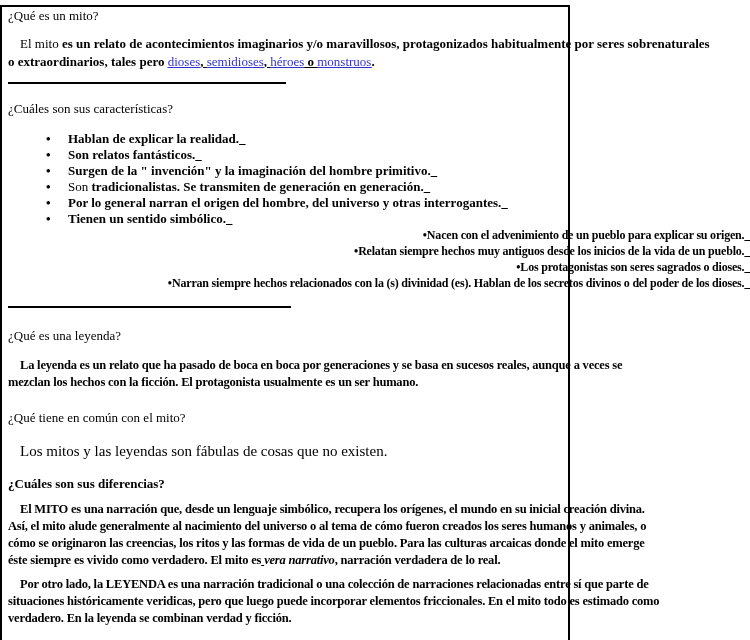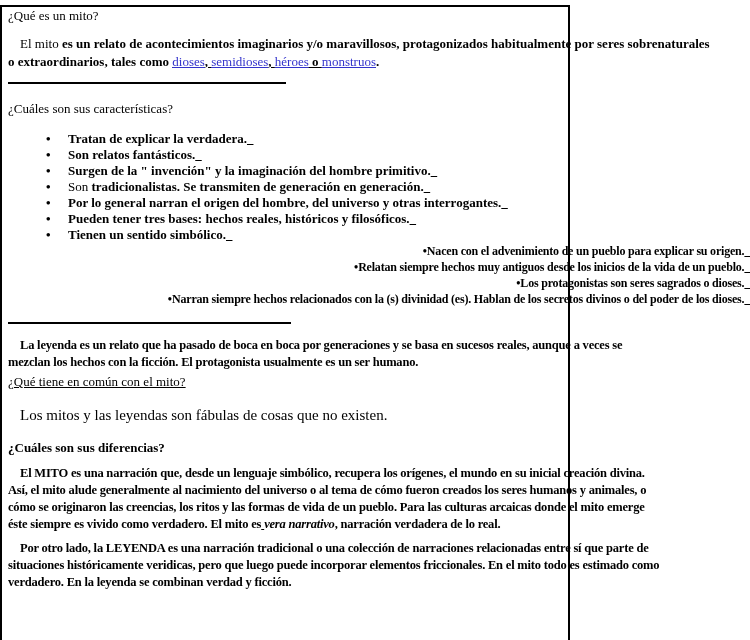--- a/index.html
+++ b/index.html
@@ -29,21 +29,21 @@
   .ul-group { text-decoration: underline; }
   .link { color: #3333CC; font-weight: normal; text-decoration: underline; cursor: pointer; }
   .sep { font-weight: bold; color: #000; }
 
   .rule { height: 2px; background: #000; }
   .rule-1 { width: 278px; margin-top: 11px; }
   .rule-2 { width: 283px; margin-top: 15px; }
 
   .q2 { margin-top: 17px; }
   .q3 { margin-top: 20px; }
-  .q4 { margin-top: 3px; text-decoration: underline; }
+  .q4 { margin-top: 19px; }
   .q5 { margin-top: 16px; font-weight: bold; }
 
   ul.chars { list-style: none; margin: 14px 0 0 0; padding: 0; }
   ul.chars li { line-height: 16px; white-space: nowrap; padding-left: 38px; font-size: 13px; font-weight: bold; }
   ul.chars li .dot { display: inline-block; width: 22px; font-weight: bold; }
   ul.chars li.cond { font-size: 12px; letter-spacing: -0.2px; text-align: right; }
   ul.chars li.cond .dot { letter-spacing: 0; }
   .tail::after { content: "\00a0\00a0"; text-decoration: underline; }
 
   .para { font-weight: bold; font-size: 12.5px; letter-spacing: -0.2px; }
@@ -64,43 +64,43 @@
 <div class="border-top"></div>
 <div class="border-left"></div>
 <div class="border-cell"></div>
 
 <div class="content">
 
   <div class="q">¿Qué es un mito?</div>
 
   <div class="para-intro">
     <div class="pline"><span class="reg">El mito </span><span class="b">es un relato de acontecimientos imaginarios y/o maravillosos, protagonizados habitualmente por seres sobrenaturales</span></div>
-    <div class="pline"><span class="b">o extraordinarios, tales como </span><span class="ul-group"><a class="link">dioses</a><span class="sep">, </span><a class="link">semidioses</a><span class="sep">, </span><a class="link">héroes</a><span class="sep"> o </span><a class="link">monstruos</a></span><span class="b">.</span></div>
+    <div class="pline"><span class="b">o extraordinarios, tales pero </span><span class="ul-group"><a class="link">dioses</a><span class="sep">, </span><a class="link">semidioses</a><span class="sep">, </span><a class="link">héroes</a><span class="sep"> o </span><a class="link">monstruos</a></span><span class="b">.</span></div>
   </div>
 
   <div class="rule rule-1"></div>
 
   <div class="q q2">¿Cuáles son sus características?</div>
 
   <ul class="chars">
-      <li><span class="dot">•</span><span class="bt tail">Tratan de explicar la verdadera.</span></li>
+      <li><span class="dot">•</span><span class="bt tail">Hablan de explicar la realidad.</span></li>
       <li><span class="dot">•</span><span class="bt tail">Son relatos fantásticos.</span></li>
       <li><span class="dot">•</span><span class="bt tail">Surgen de la " invención" y la imaginación del hombre primitivo.</span></li>
       <li><span class="dot">•</span><span class="reg">Son </span><span class="bt tail">tradicionalistas. Se transmiten de generación en generación.</span></li>
       <li><span class="dot">•</span><span class="bt tail">Por lo general narran el origen del hombre, del universo y otras interrogantes.</span></li>
-      <li><span class="dot">•</span><span class="bt tail">Pueden tener tres bases: hechos reales, históricos y filosóficos.</span></li>
       <li><span class="dot">•</span><span class="bt tail">Tienen un sentido simbólico.</span></li>
       <li class="cond"><span class="dot">•</span><span class="bt tail">Nacen con el advenimiento de un pueblo para explicar su origen.</span></li>
       <li class="cond"><span class="dot">•</span><span class="bt tail">Relatan siempre hechos muy antiguos desde los inicios de la vida de un pueblo.</span></li>
       <li class="cond"><span class="dot">•</span><span class="bt tail">Los protagonistas son seres sagrados o dioses.</span></li>
       <li class="cond"><span class="dot">•</span><span class="bt tail">Narran siempre hechos relacionados con la (s) divinidad (es). Hablan de los secretos divinos o del poder de los dioses.</span></li>
     </ul>
 
   <div class="rule rule-2"></div>
 
+  <div class="q q3">¿Qué es una leyenda?</div>
 
   <div class="para para-leyenda">
       <div class="pline">La leyenda es un relato que ha pasado de boca en boca por generaciones y se basa en sucesos reales, aunque a veces se</div>
       <div class="pline">mezclan los hechos con la ficción. El protagonista usualmente es un ser humano.</div>
     </div>
 
   <div class="q q4">¿Qué tiene en común con el mito?</div>
 
   <div class="common-line">Los mitos y las leyendas son fábulas de cosas que no existen.</div>
 

